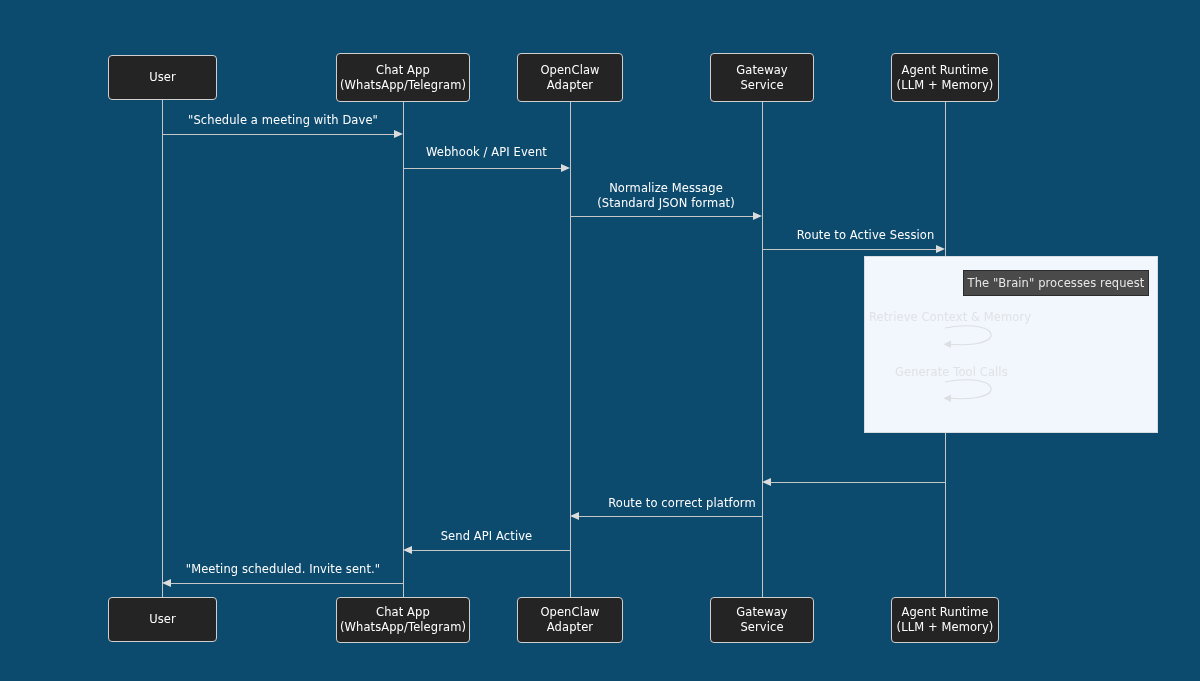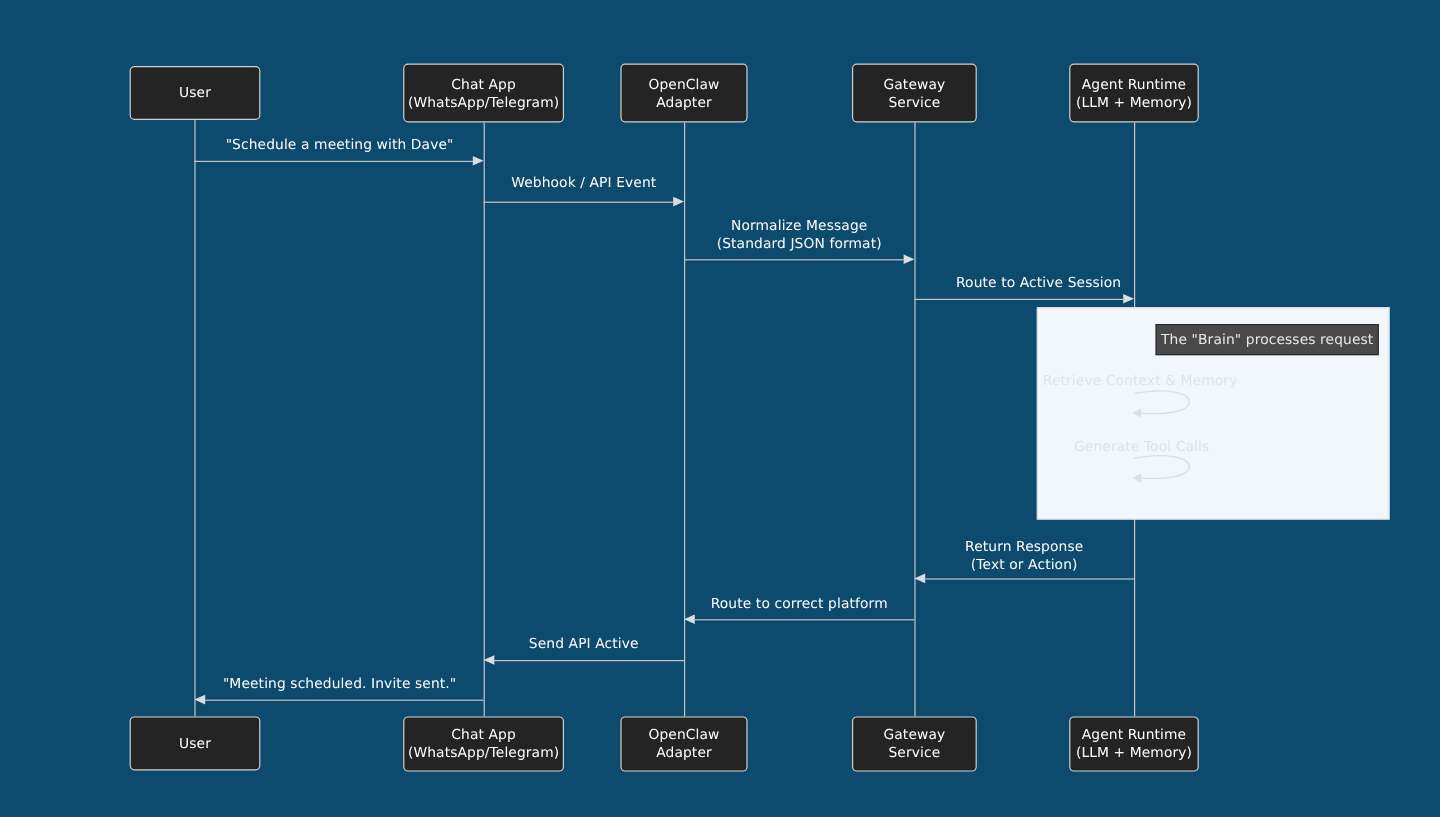--- a/index.html
+++ b/index.html
@@ -167,26 +167,24 @@
 
   <div class="msg-label" style="left:570px; top:181px; width:192px;">Normalize Message
 (Standard JSON format)</div>
   <div class="msg-line" style="left:570px; top:216px; width:183px;"></div>
   <div class="arrowhead right" style="left:753px; top:211.5px;"></div>
 
   <div class="msg-label" style="left:762px; top:228px; width:183px;padding-left:12px;">Route to Active Session</div>
   <div class="msg-line" style="left:762px; top:249px; width:174px;"></div>
   <div class="arrowhead right" style="left:936px; top:244.5px;"></div>
 
-  <div class="msg-label" style="left:762px; top:448px; width:183px;">Return Response
-(Text or Action)</div>
   <div class="msg-line" style="left:771px; top:482px; width:174px;"></div>
   <div class="arrowhead left" style="left:762px; top:477.5px;"></div>
 
-  <div class="msg-label" style="left:570px; top:496px; width:192px;">Route to correct platform</div>
+  <div class="msg-label" style="left:570px; top:496px; width:192px;padding-left:16px;">Route to correct platform</div>
   <div class="msg-line" style="left:579px; top:516px; width:183px;"></div>
   <div class="arrowhead left" style="left:570px; top:511.5px;"></div>
 
   <div class="msg-label" style="left:403px; top:529px; width:167px;">Send API Active</div>
   <div class="msg-line" style="left:412px; top:550px; width:158px;"></div>
   <div class="arrowhead left" style="left:403px; top:545.5px;"></div>
 
   <div class="msg-label" style="left:163px; top:562px; width:240px;">"Meeting scheduled. Invite sent."</div>
   <div class="msg-line" style="left:171px; top:583px; width:232px;"></div>
   <div class="arrowhead left" style="left:162px; top:578.5px;"></div>

